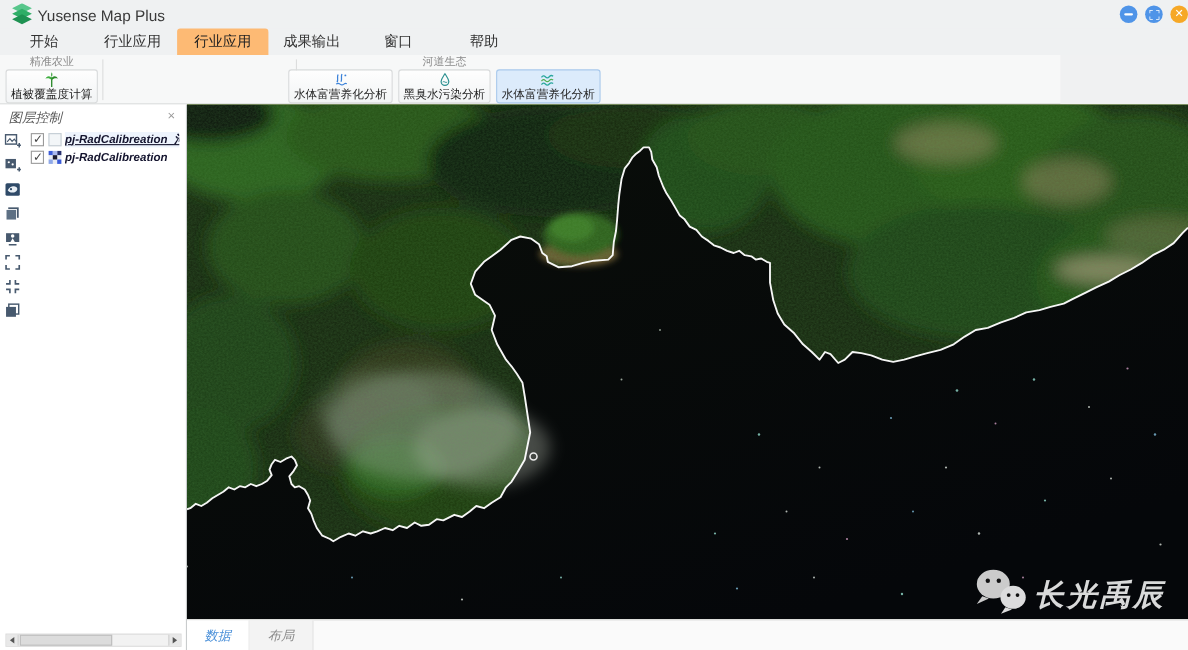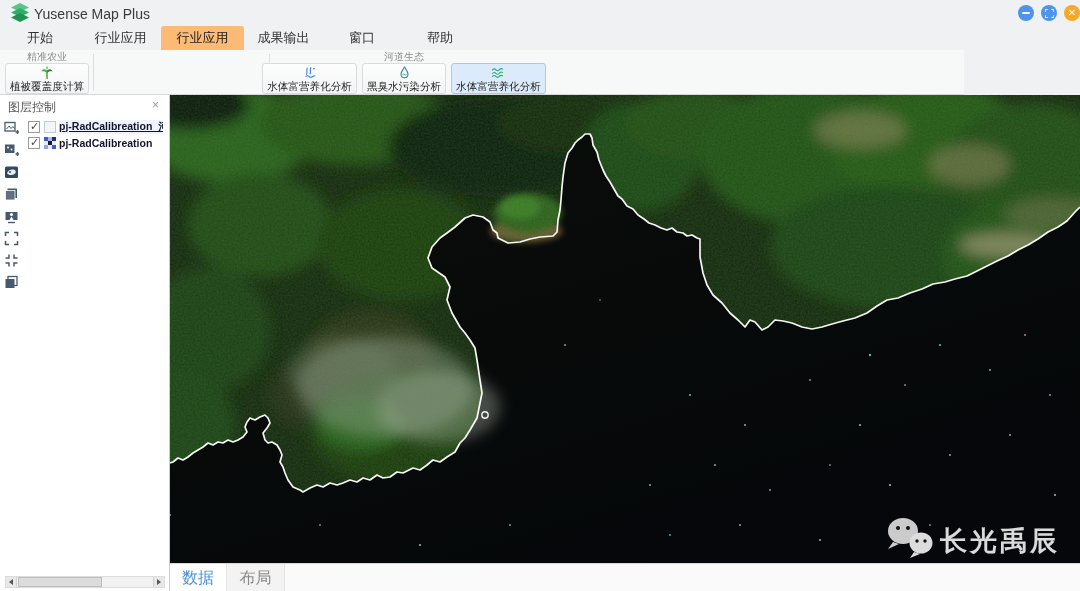--- a/index.html
+++ b/index.html
@@ -27,21 +27,21 @@
   .rgroup { position:absolute; top:1px; height:42px; }
   .rgroup .gtitle { text-align:center; font-size:10px; color:#8a8a8a; height:11px; line-height:11px; }
   .rgroup .gbtns { display:flex; justify-content:center; gap:5px; margin-top:1px; }
   .rbtn { display:flex; flex-direction:column; align-items:center; padding:1px 4px 0 4px; border:1px solid #d9dbdc; border-radius:3px; background:linear-gradient(#fefefe,#f2f4f5); cursor:default; }
   .rbtn .ricon { height:15px; display:flex; align-items:center; }
   .rbtn .rlabel { font-size:10.6px; color:#222; white-space:nowrap; line-height:13px; }
   .rbtn.active { background:#dcebfb; border:1px solid #a9c9ec; }
   .gdivider { position:absolute; top:4px; width:1px; height:37px; background:#dcdddd; }
 
   
-  .main { position:absolute; left:0; top:95px; width:996px; height:496px; }
+  .main { position:absolute; left:0; top:95px; width:996px; height:496px;font-style:italic; }
 
   
   .left-panel { position:absolute; left:0; top:0; width:170px; height:496px; background:#fff; border-right:1px solid #c9cccd; }
   .panel-header { position:absolute; left:0; top:0; width:100%; height:22px; }
   .panel-title { position:absolute; left:8px; top:4px; font-size:12px; color:#555; }
   .panel-close { position:absolute; right:10px; top:3px; font-size:12px; color:#999; cursor:default; }
   .tool-strip { position:absolute; left:2px; top:26px; width:18px; display:flex; flex-direction:column; gap:7px; align-items:center; }
   .tool-strip .tsicon { width:15px; height:15px; }
   .tree { position:absolute; left:28px; top:24px; width:140px; }
   .tree-row { display:flex; align-items:center; height:15px; margin-bottom:1px; }
@@ -58,21 +58,21 @@
   .tri.left { border-right:4px solid #555; }
   .tri.right { border-left:4px solid #555; }
   .hs-thumb { position:absolute; left:12px; top:0; width:84px; height:10px; background:#dcdcdc; border:1px solid #bdbdbd; }
 
   
   .map-area { position:absolute; left:170px; top:0; width:910px; height:468px; background:#bef264; }
   .map-area svg { display:block; }
 
   
   .bottom-bar { position:absolute; left:170px; top:468px; width:910px; height:28px; background:#fafafa; border-top:1px solid #d8d8d8; }
-  .btab { position:absolute; top:0; height:28px; line-height:28px; text-align:center; font-size:16px; cursor:default; }
+  .btab { position:absolute; top:0; height:28px; line-height:28px; text-align:center; font-size:12px; cursor:default; }
   .btab.t1 { left:0; width:57px; background:#fff; color:#4a90d9; border-right:1px solid #e4e4e4; }
   .btab.t2 { left:57px; width:58px; background:#f3f3f3; color:#8a8a8a; border-right:1px solid #e4e4e4; }
 </style>
 </head>
 <body>
 
 <div class="titlebar">
   <span class="logo">
     <svg width="22" height="20" viewBox="0 0 22 20">
       <path d="M11 0 L20 4.5 11 9 2 4.5Z" fill="#57c68b"></path>

